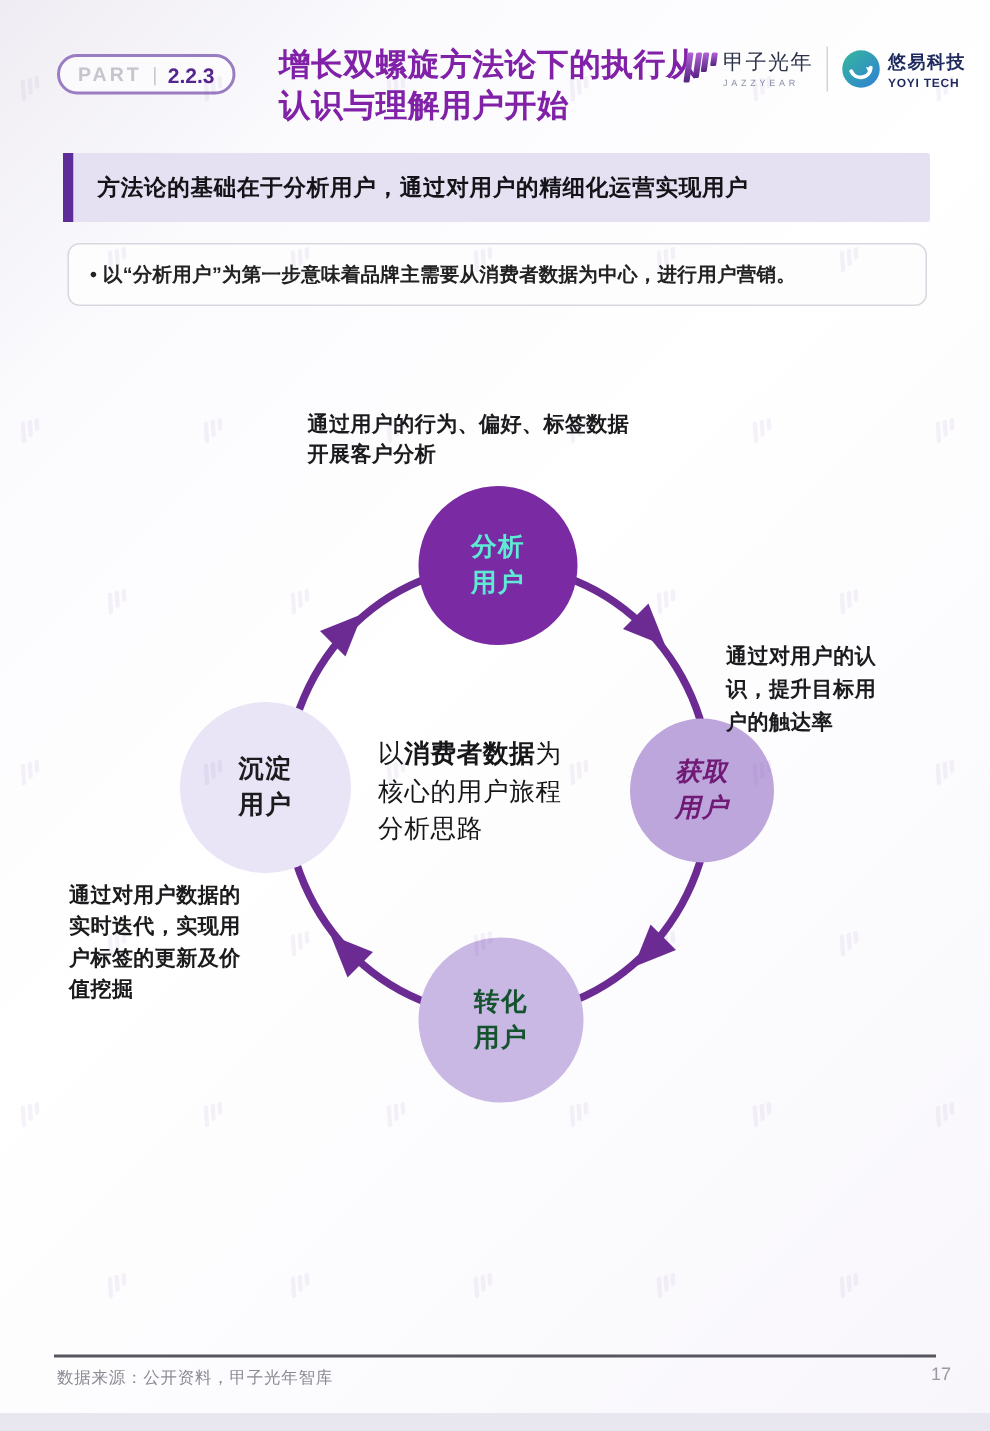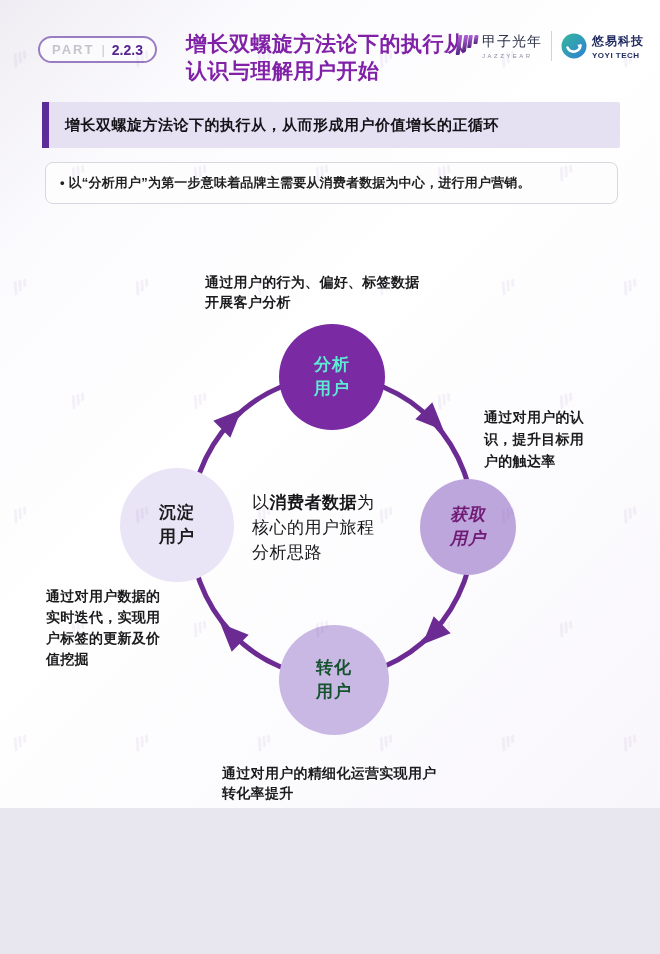--- a/index.html
+++ b/index.html
@@ -1,18 +1,18 @@
 <!DOCTYPE html>
 <html><head>
 <meta charset="utf-8">
 <style>
   * { margin:0; padding:0; box-sizing:border-box; }
   body { font-family:"Liberation Sans","DejaVu Sans",sans-serif; background:#e8e6ee; }
   .page {
-    position:relative; width:660px; height:808px; margin:0 auto; overflow:hidden;
+    position:relative; width:660px; height:942px; margin:0 auto; overflow:hidden;
     background:linear-gradient(135deg,#efedf3 0%,#fbfafd 18%,#ffffff 45%,#f8f6fb 100%);
   }
   
   .wm { position:absolute; display:flex; gap:2px; align-items:flex-start; opacity:.055; transform:rotate(-14deg); pointer-events:none; }
   .wm i { display:block; width:3px; background:#6a2f9e; border-radius:1px; transform:skewX(-10deg); }
 
   
   .badge {
     position:absolute; left:38px; top:36px; height:27px; display:flex; align-items:center;
     border:2px solid #9a7cc2; border-radius:15px; padding:0 12px; background:rgba(255,255,255,.6);
@@ -60,21 +60,21 @@
   }
   .node-analyze { left:279px; top:74px;  width:106px; height:106px; }
   .node-acquire { left:420px; top:229px; width:96px;  height:96px; }
   .node-convert { left:279px; top:375px; width:110px; height:110px; }
   .node-retain  { left:120px; top:218px; width:114px; height:114px; }
   .anno {
     position:absolute; font-size:14px; font-weight:700; color:#1b1b1d;
     line-height:20px; white-space:pre-line; letter-spacing:.3px;
   }
   .anno-top    { left:205px; top:22px; }
-  .anno-right  { left:484px; top:156px; line-height:22px; }
+  .anno-right  { left:484px; top:176px; line-height:22px; }
   .anno-left   { left:46px;  top:336px; line-height:21px; }
   .anno-bottom { left:222px; top:513px; }
   .center-text {
     position:absolute; left:252px; top:240px; font-size:17px; line-height:25px;
     color:#17171a; font-weight:500; letter-spacing:.5px;
   }
   .center-text b { font-weight:900; }
 
   
   .foot-line { position:absolute; left:36px; top:903px; width:588px; height:2px; background:#56565f; }
@@ -120,21 +120,21 @@
         <path d="M6.5 14.5 A 6.8 6.8 0 0 0 19.5 12.2" stroke="#fff" stroke-width="2.6" fill="none" stroke-linecap="round"></path>
         <path d="M19.5 12.2 l-3.2 -0.6 1.4 3" fill="#fff"></path>
       </svg>
       <span class="yoyi-text">
         <div class="cn">悠易科技</div>
         <div class="en">YOYI TECH</div>
       </span>
     </div>
   </div>
 
-  <div class="banner" style="background: rgb(230, 224, 243); border-left-color: rgb(94, 44, 153);">增长双螺旋方法论下的执行从，从而形成用户价值增长的正循环</div>
+  <div class="banner" style="background: rgb(230, 224, 243); border-left-color: rgb(94, 44, 153);">方法论的基础在于分析用户，通过对用户的精细化运营实现用户</div>
 
   <div class="bullet">• 以“分析用户”为第一步意味着品牌主需要从消费者数据为中心，进行用户营销。</div>
 
   <div class="diagram">
     <svg class="ring-svg" width="660" height="600">
       <ellipse cx="332" cy="277" rx="142" ry="150" fill="none" stroke-width="5" style="stroke: rgb(107, 43, 147);"></ellipse>
       <polygon points="15,0 -13,12 -13,-12" transform="translate(433,170) rotate(45)" style="fill: rgb(107, 43, 147);"></polygon>
       <polygon points="15,0 -13,12 -13,-12" transform="translate(433,384) rotate(135)" style="fill: rgb(107, 43, 147);"></polygon>
       <polygon points="15,0 -13,12 -13,-12" transform="translate(231,384) rotate(225)" style="fill: rgb(107, 43, 147);"></polygon>
       <polygon points="15,0 -13,12 -13,-12" transform="translate(231,170) rotate(-45)" style="fill: rgb(107, 43, 147);"></polygon>
@@ -151,29 +151,28 @@
 
     <div class="anno anno-top">通过用户的行为、偏好、标签数据
 开展客户分析</div>
     <div class="anno anno-right">通过对用户的认
 识，提升目标用
 户的触达率</div>
     <div class="anno anno-left">通过对用户数据的
 实时迭代，实现用
 户标签的更新及价
 值挖掘</div>
-    <div class="anno anno-bottom">通过对用户的精细化运营实现用户
-转化率提升</div>
 
     <div class="center-text"><span style="white-space:pre-line">以</span><b style="white-space:pre-line">消费者数据</b><span style="white-space:pre-line">为
 核心的用户旅程
 分析思路</span></div>
   </div>
 
   <div class="foot-line"></div>
+  <div class="foot-src">数据来源：公开资料，甲子光年智库</div>
   <div class="foot-page">17</div>
 
 <span class="wm" style="left: 14px; top: 52px;">
       <i style="height:14px"></i>
       <i style="height:11px"></i>
       <i style="height:8px"></i>
     </span>
     <span class="wm" style="left: 136px; top: 52px;">
       <i style="height:14px"></i>
       <i style="height:11px"></i>

